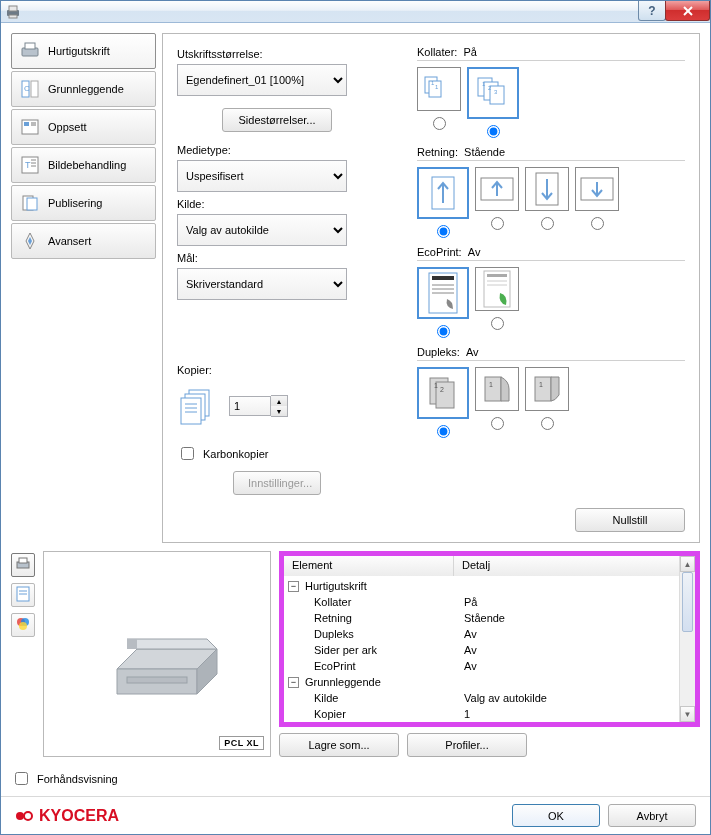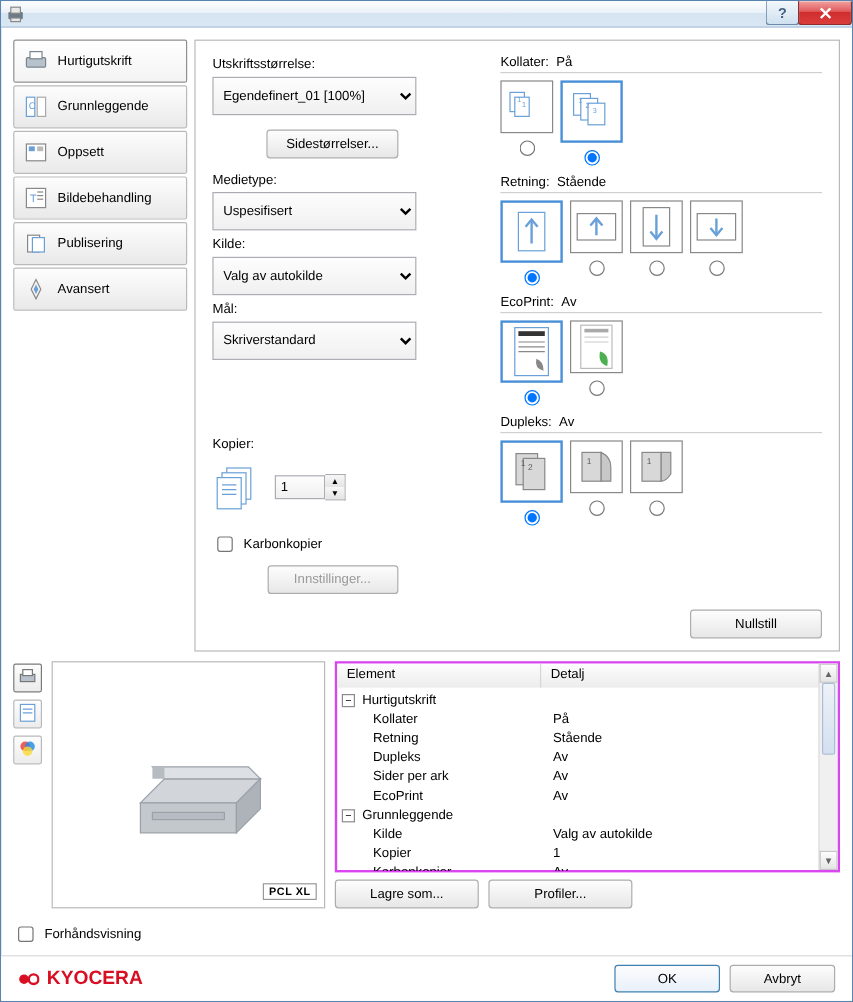--- a/index.html
+++ b/index.html
@@ -55,21 +55,21 @@
 .lower{display:flex;gap:8px;height:206px}
 .preview-area{width:260px;display:flex;gap:4px}
 .mini-tabs{width:28px;display:flex;flex-direction:column;gap:6px;margin-top:2px}
 .mini-tab{width:24px;height:24px;border:1px solid #b9b9b9;background:linear-gradient(to bottom,#fdfdfd,#ececec);border-radius:2px;display:flex;align-items:center;justify-content:center;cursor:pointer}
 .mini-tab.active{border-color:#7a7a7a}
 .preview-box{flex:1;border:1px solid #b9b9b9;background:#fff;position:relative;display:flex;align-items:center;justify-content:center}
 .preview-box .badge{position:absolute;bottom:6px;right:6px;border:1px solid #999;background:#fff;font-size:9px;padding:1px 4px;font-weight:bold;letter-spacing:0.5px}
 .printer-img{width:140px;height:110px}
 
 .details{flex:1;display:flex;flex-direction:column;gap:6px}
-.details-list{flex:1;border:2px solid #d946ef;background:#fff;position:relative;overflow:hidden}
+.details-list{flex:1;border:5px solid #d946ef;background:#fff;position:relative;overflow:hidden}
 .details-head{display:flex;background:linear-gradient(to bottom,#fdfdfd,#ececec);border-bottom:1px solid #cfcfcf);height:20px}
 .details-head div{padding:3px 8px;font-size:11px;border-right:1px solid #d6d6d6}
 .col-el{width:170px}
 .col-dt{flex:1}
 .details-body{padding:2px 4px 2px 4px;font-size:11px;overflow:auto;position:absolute;top:20px;bottom:0;left:0;right:16px}
 .tree-row{display:flex;height:16px;align-items:center}
 .tree-row .k{width:176px;display:flex;align-items:center;gap:2px}
 .tree-row .v{flex:1}
 .expander{width:11px;height:11px;border:1px solid #8a8a8a;display:inline-flex;align-items:center;justify-content:center;font-size:9px;line-height:1;margin-right:4px;background:#fff;cursor:pointer}
 .indent{display:inline-block;width:24px}
@@ -216,21 +216,21 @@
                 <button>▲</button>
                 <button>▼</button>
               </div>
             </div>
           </div>
 
           <label class="chk">
             <input type="checkbox" style="">
             <span>Karbonkopier</span>
           </label>
-          <button class="smallbtn" disabled="" style="width:109px;align-self:center;margin-top:4px">Innstillinger...</button>
+          <button class="smallbtn" disabled="" style="width:88px;align-self:center;margin-top:4px">Innstillinger...</button>
         </div>
 
         <div class="right">
 
           <div>
             <div class="group-title">
               <span>Kollater:</span>&nbsp;&nbsp;<span>På</span>
             </div>
             <div class="hr"></div>
             <div class="opt-row">

